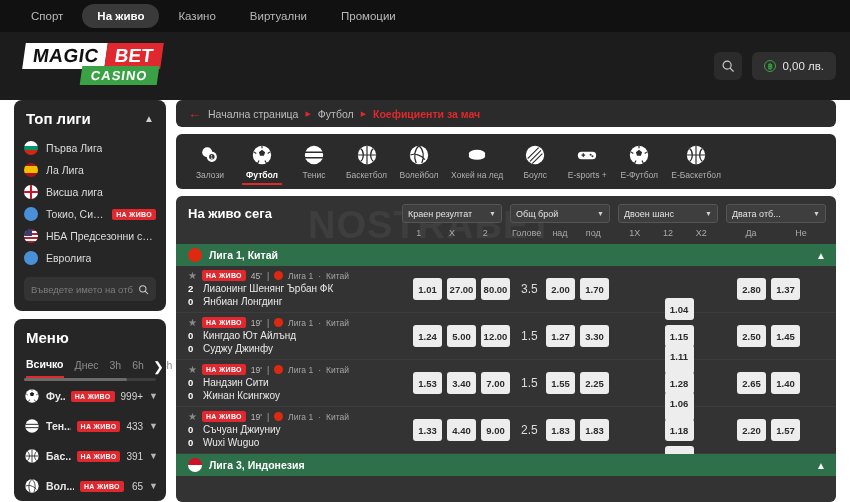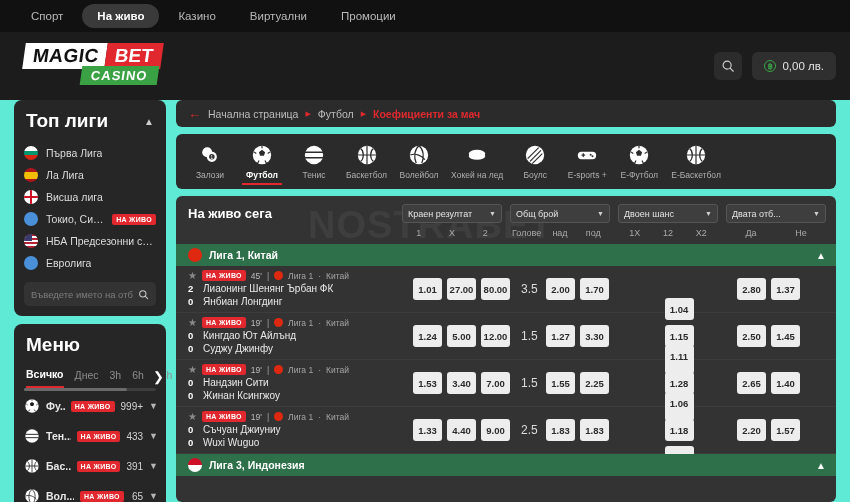--- a/index.html
+++ b/index.html
@@ -2,21 +2,21 @@
 <html><head>
 <meta charset="utf-8">
 <style>
   * { box-sizing: border-box; margin: 0; padding: 0; }
   html, body {
     width: 850px; height: 502px;
     background: #1c1c1c;
     font-family: "Liberation Sans", sans-serif;
     overflow: hidden;
   }
-  .app { position: relative; width: 850px; height: 502px; background: #5eead4; }
+  .app { position: relative; width: 850px; height: 502px; background: #ffffff; }
 
   
   .topnav {
     height: 32px; background: #111111;
     display: flex; align-items: center; padding-left: 16px; gap: 4px;
   }
   .topnav-item {
     font-size: 11.5px; color: #b9b9b9; padding: 6px 15px;
     border-radius: 14px; white-space: nowrap; cursor: pointer;
   }
@@ -64,21 +64,21 @@
   
   .body { display: flex; padding: 0 14px 0 14px; gap: 10px; height: 402px; }
 
   
   .sidebar { width: 152px; flex: 0 0 152px; display: flex; flex-direction: column; gap: 8px; }
   .panel { background: #262626; border-radius: 8px; padding: 10px 0 0 0; }
   .panel-head {
     display: flex; align-items: center; justify-content: space-between;
     padding: 0 12px 10px 12px;
   }
-  .panel-title { font-size: 19px; font-weight: bold; color: #ffffff; }
+  .panel-title { font-size: 15px; font-weight: bold; color: #ffffff; }
   .chev { color: #cfcfcf; font-size: 10px; }
   .league-item {
     display: flex; align-items: center; gap: 8px; padding: 4px 10px; cursor: pointer;
   }
   .flag { width: 14px; height: 14px; border-radius: 50%; flex: 0 0 14px; overflow: hidden; position: relative; }
   .flag-bg { position: absolute; inset: 0; }
   .league-name { font-size: 10.5px; color: #dcdcdc; white-space: nowrap; overflow: hidden; text-overflow: ellipsis; }
   .live-badge {
     background: #e0282e; color: #fff; font-size: 7px; font-weight: bold;
     padding: 2px 4px; border-radius: 2px; letter-spacing: .3px; white-space: nowrap;

